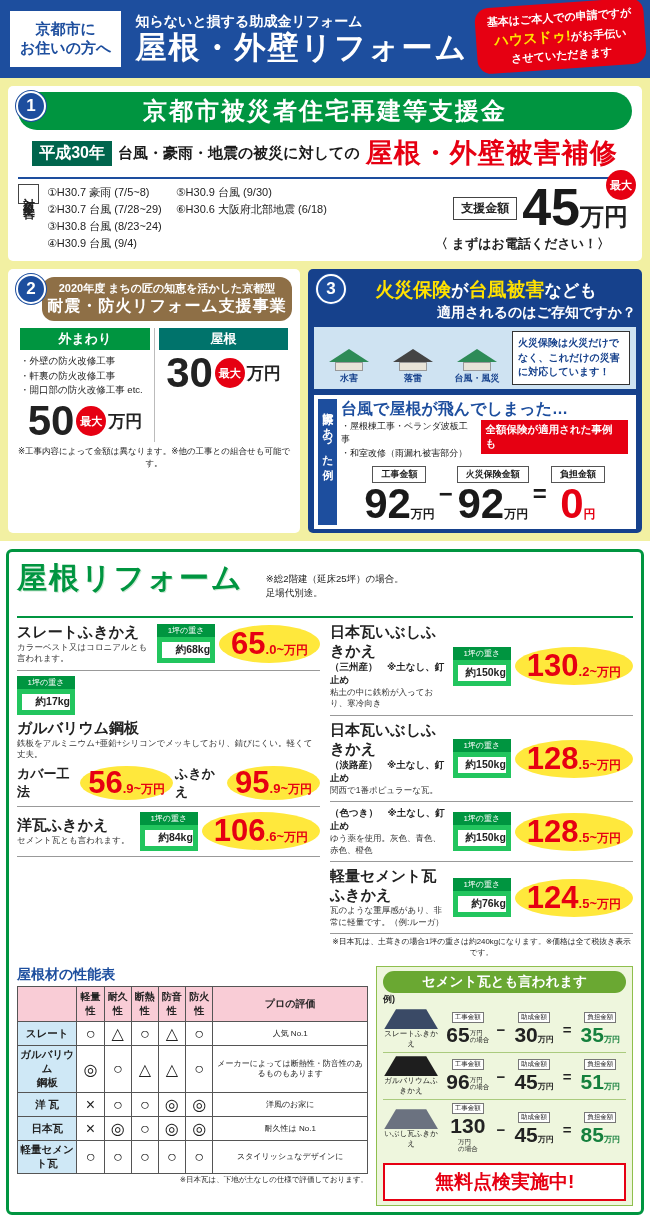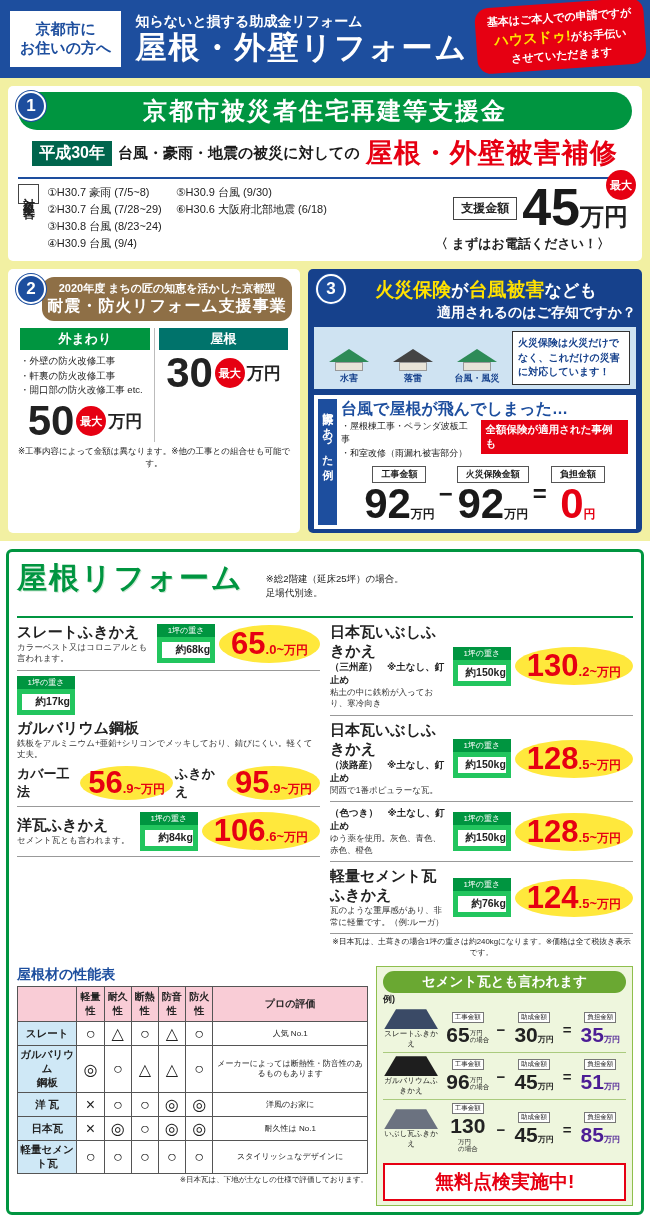--- a/index.html
+++ b/index.html
@@ -120,21 +120,21 @@
   .subs { flex:1; background:#eef6dd; border:1px solid #8fbf4d; padding:4px 6px; }
   .subs-hdr { background:#6aa832; color:#fff; border-radius:14px; text-align:center; font-size:13.5px; font-weight:bold; padding:2px 0; }
   .subs-ex { font-size:9px; font-weight:bold; }
   .subs-row { display:flex; align-items:center; gap:3px; border-bottom:1px solid #aacb7e; padding:3px 0; }
   .subs-roofpic { width:56px; flex:none; text-align:center; }
   .subs-shape { height:20px; margin:0 auto; width:54px; clip-path:polygon(0 100%,22% 0,78% 0,100% 100%); }
   .subs-name { font-size:7.5px; }
   .subs-amt { text-align:center; flex:1; }
   .subs-lab { display:block; border:1px solid #777; background:#fff; font-size:6.5px; padding:0 2px; margin:0 auto 1px; width:fit-content; }
   .subs-num { font-size:21px; font-weight:bold; line-height:1; }
-  .subs-red { color:#4c1d95;text-align:center; }
+  .subs-red { color:#15803d;text-align:center; }
   .subs-small { font-size:8px; font-weight:bold; }
   .subs-case { font-size:6.5px; display:inline-block; text-align:left; line-height:1.1; }
   .subs-op { font-size:15px; font-weight:bold; }
   .freebox { border:2px solid #e60012; background:#fff; color:#e60012; font-size:19px; font-weight:bold; text-align:center; padding:4px 0; margin-top:5px; }
 </style>
 </head>
 <body>
 
 <div class="hdr">
   <div class="hdr-aud pre">京都市に

